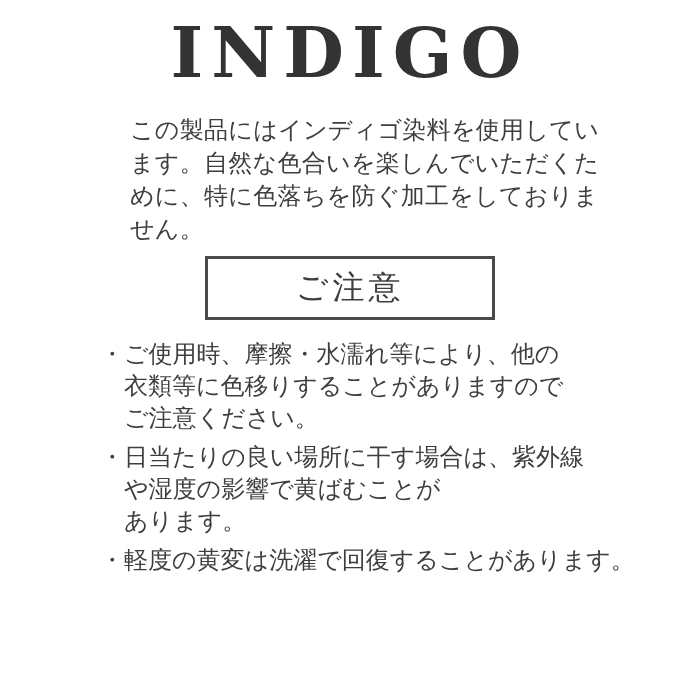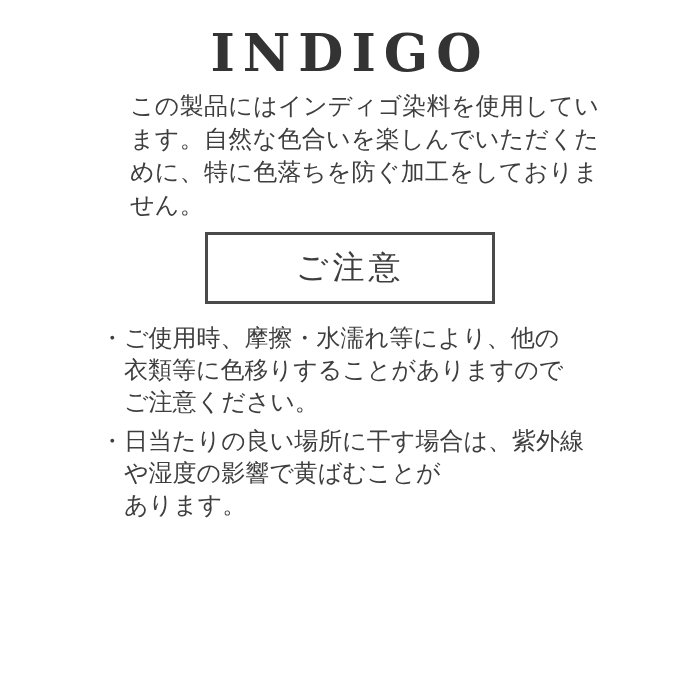--- a/index.html
+++ b/index.html
@@ -16,37 +16,37 @@
     background: #ffffff;
     overflow: hidden;
     font-family: "DejaVu Sans", "Liberation Sans", sans-serif;
     color: #3e3e3e;
   }
   .title {
     margin: 0;
     text-align: center;
     font-family: "DejaVu Serif", "Liberation Serif", serif;
     font-weight: bold;
-    font-size: 52px;
+    font-size: 70px;
     line-height: 74px;
     letter-spacing: 8px;
     color: #333333;
   }
   .intro {
-    margin: 0 0 0 130px;
+    margin: 24px 0 0 130px;
     width: 500px;
     font-size: 24px;
     line-height: 33px;
     letter-spacing: 0.3px;
     white-space: pre-line;
   }
   .notice-box {
     box-sizing: border-box;
     width: 290px;
-    height: 72px;
+    height: 64px;
     margin: 10px auto 0 auto;
     border: 3px solid #4a4a4a;
     display: flex;
     align-items: center;
     justify-content: center;
   }
   .notice-label {
     font-size: 32px;
     letter-spacing: 4px;
   }
@@ -88,15 +88,16 @@
     <span class="notice-label">ご注意</span>
   </div>
 
   <ul class="bullets">
     <li class="bullet"><span class="marker">・</span><span class="bt">ご使用時、摩擦・水濡れ等により、他の
 衣類等に色移りすることがありますので
 ご注意ください。</span></li>
     <li class="bullet"><span class="marker">・</span><span class="bt">日当たりの良い場所に干す場合は、紫外線
 や湿度の影響で黄ばむことが
 あります。</span></li>
+    <li class="bullet"><span class="marker">・</span><span class="bt">軽度の黄変は洗濯で回復することがあります。</span></li>
   </ul>
 
 </div>
 
 </body></html>

